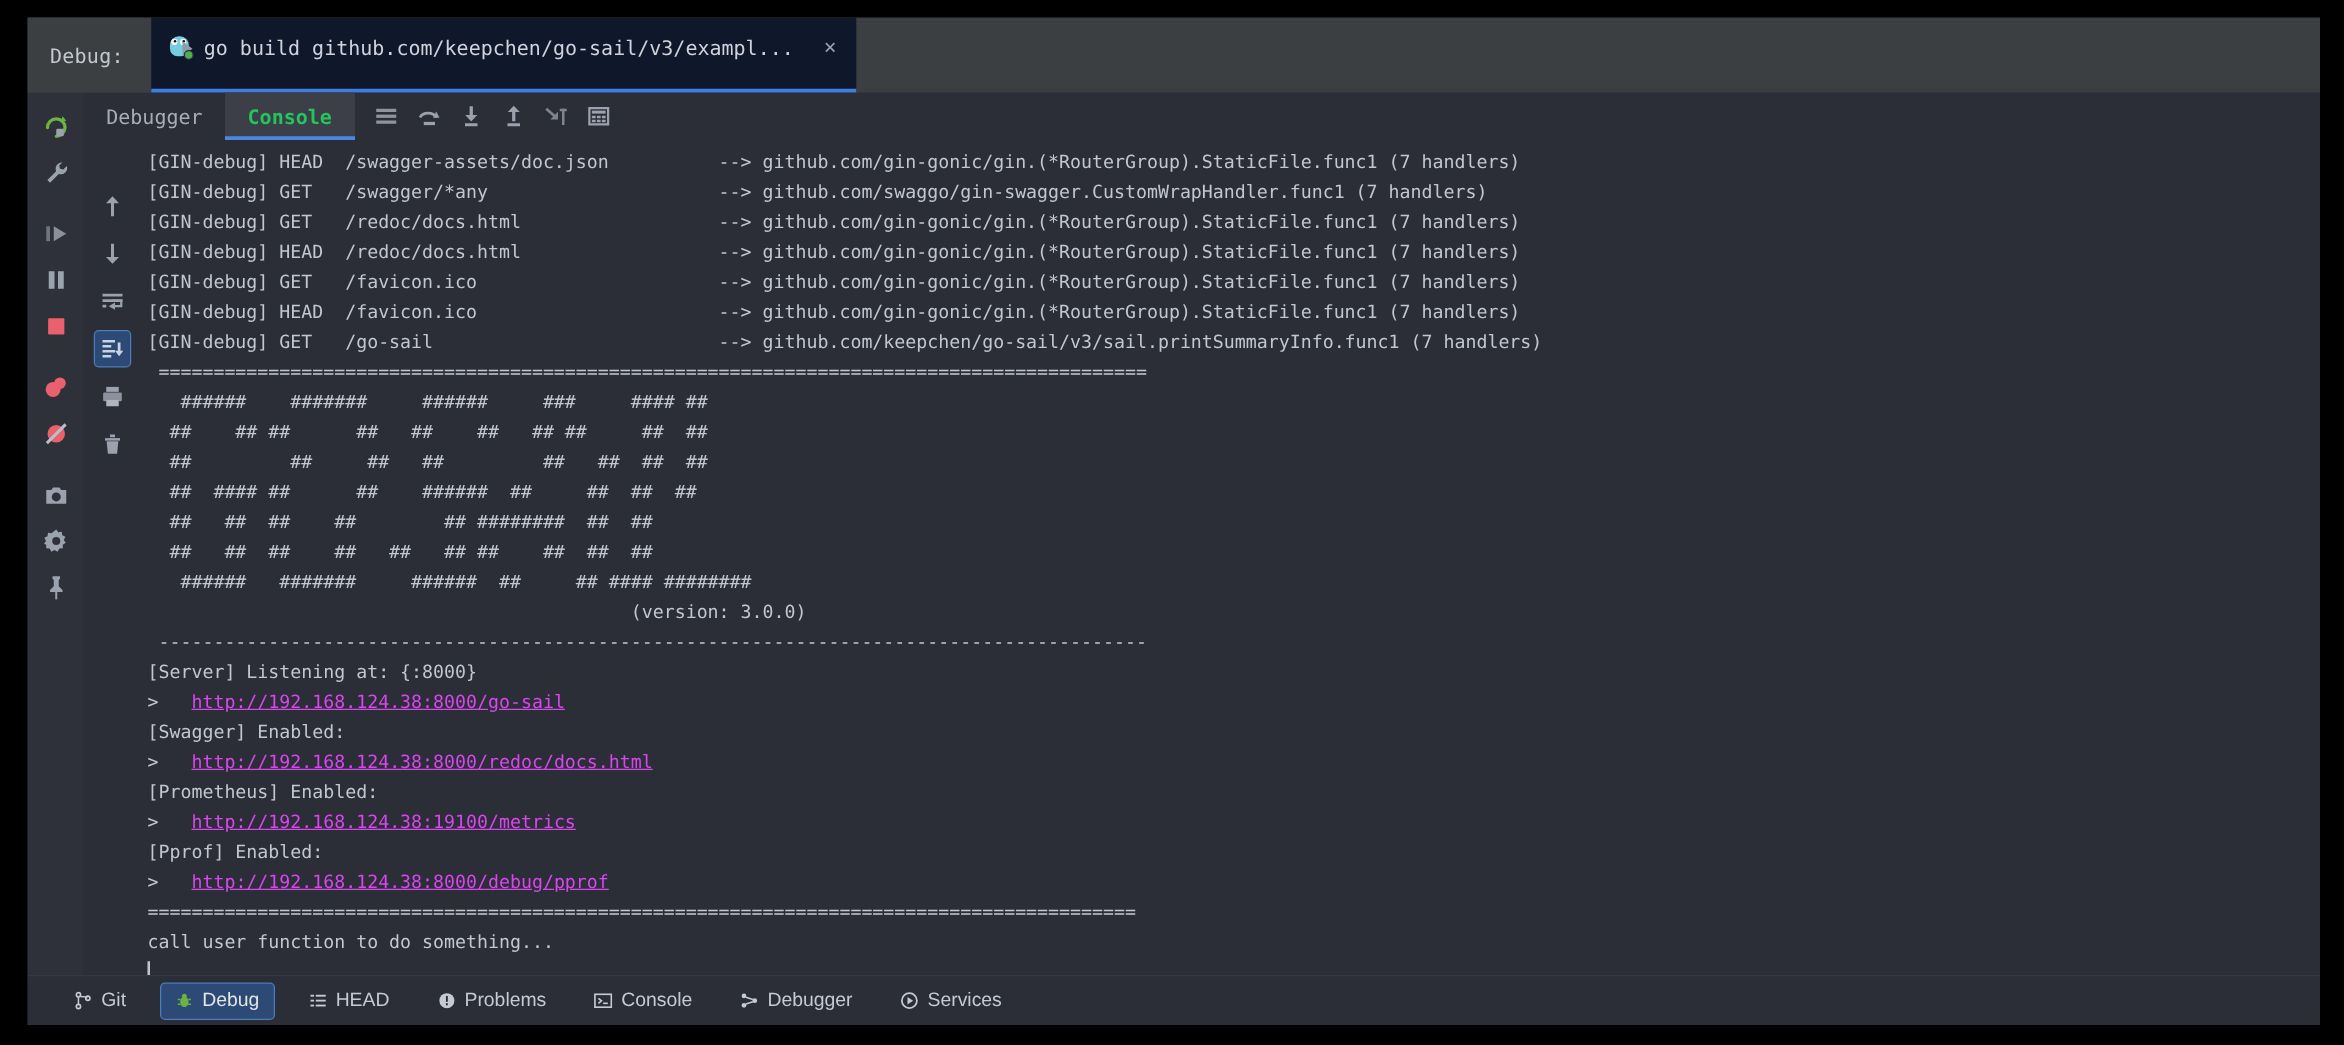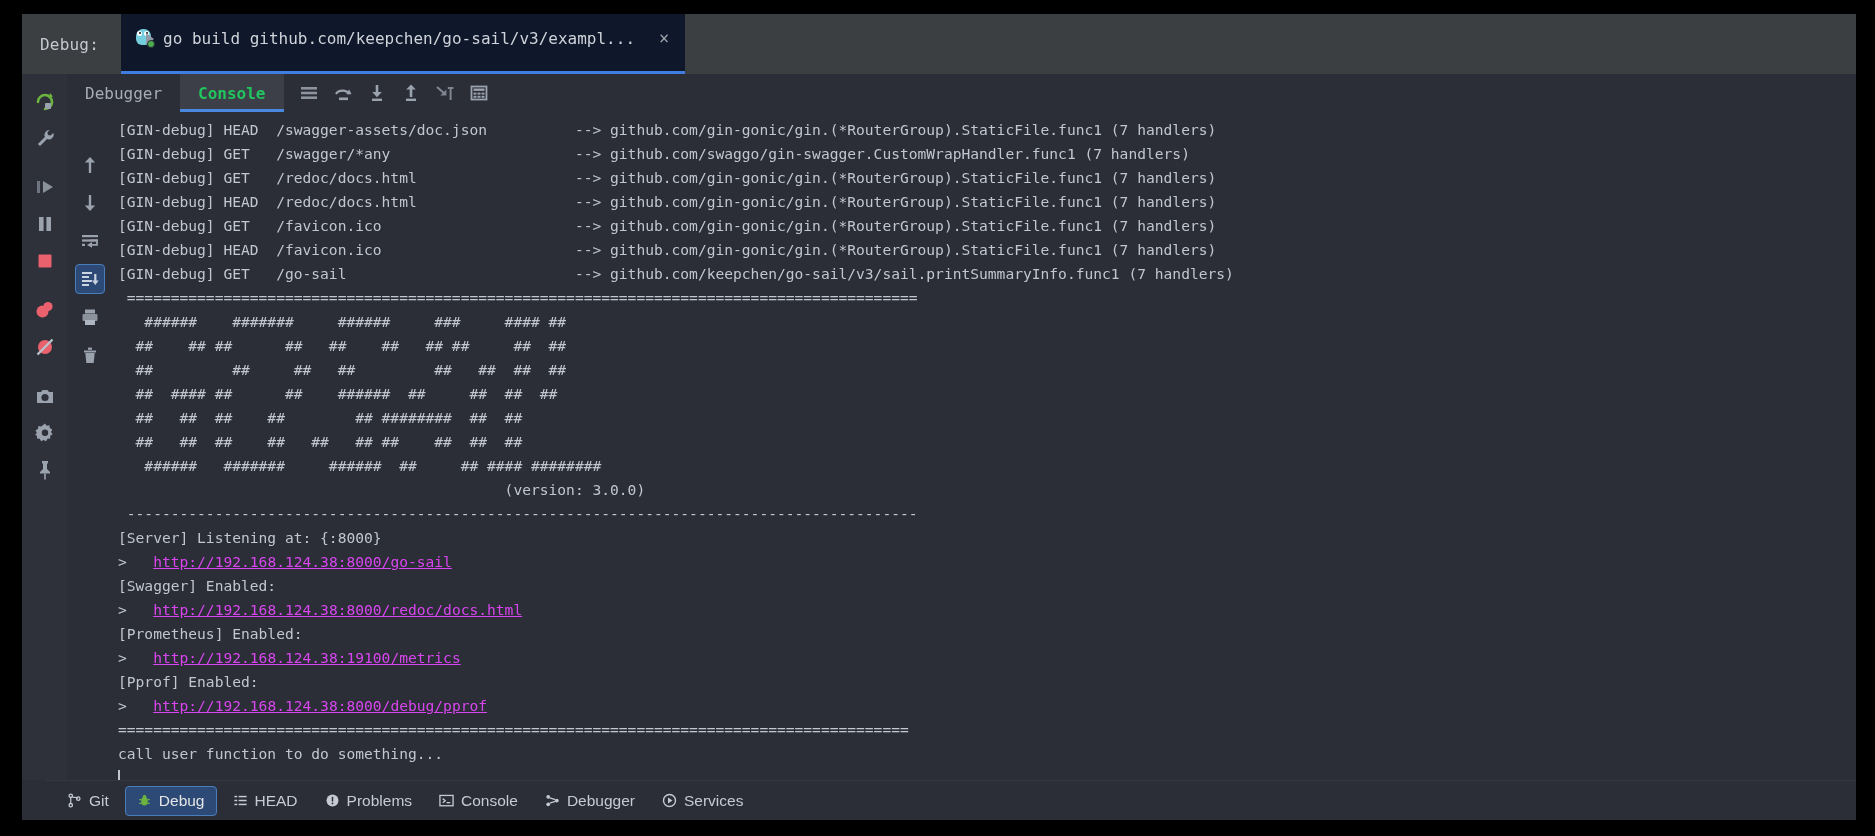--- a/index.html
+++ b/index.html
@@ -222,25 +222,24 @@
     background: #c2c7cf;
     vertical-align: -3px;
   }
 
   
   .statusbar {
     height: 40px;
     background: #2b2d37;
     display: flex;
     align-items: center;
-    gap: 5px;
-    padding-left: 10px;
+    gap: 16px;
+    padding-left: 26px;
     flex: 0 0 auto;
     border-top: 1px solid #353843;
-    margin-left: 24px;
   }
   .sitem {
     display: flex; align-items: center;
     gap: 7px;
     padding: 5px 11px;
     font-size: 15.5px;
     color: #c6cbd3;
     cursor: pointer;
     border-radius: 4px;
     font-family: "Liberation Sans", sans-serif;

